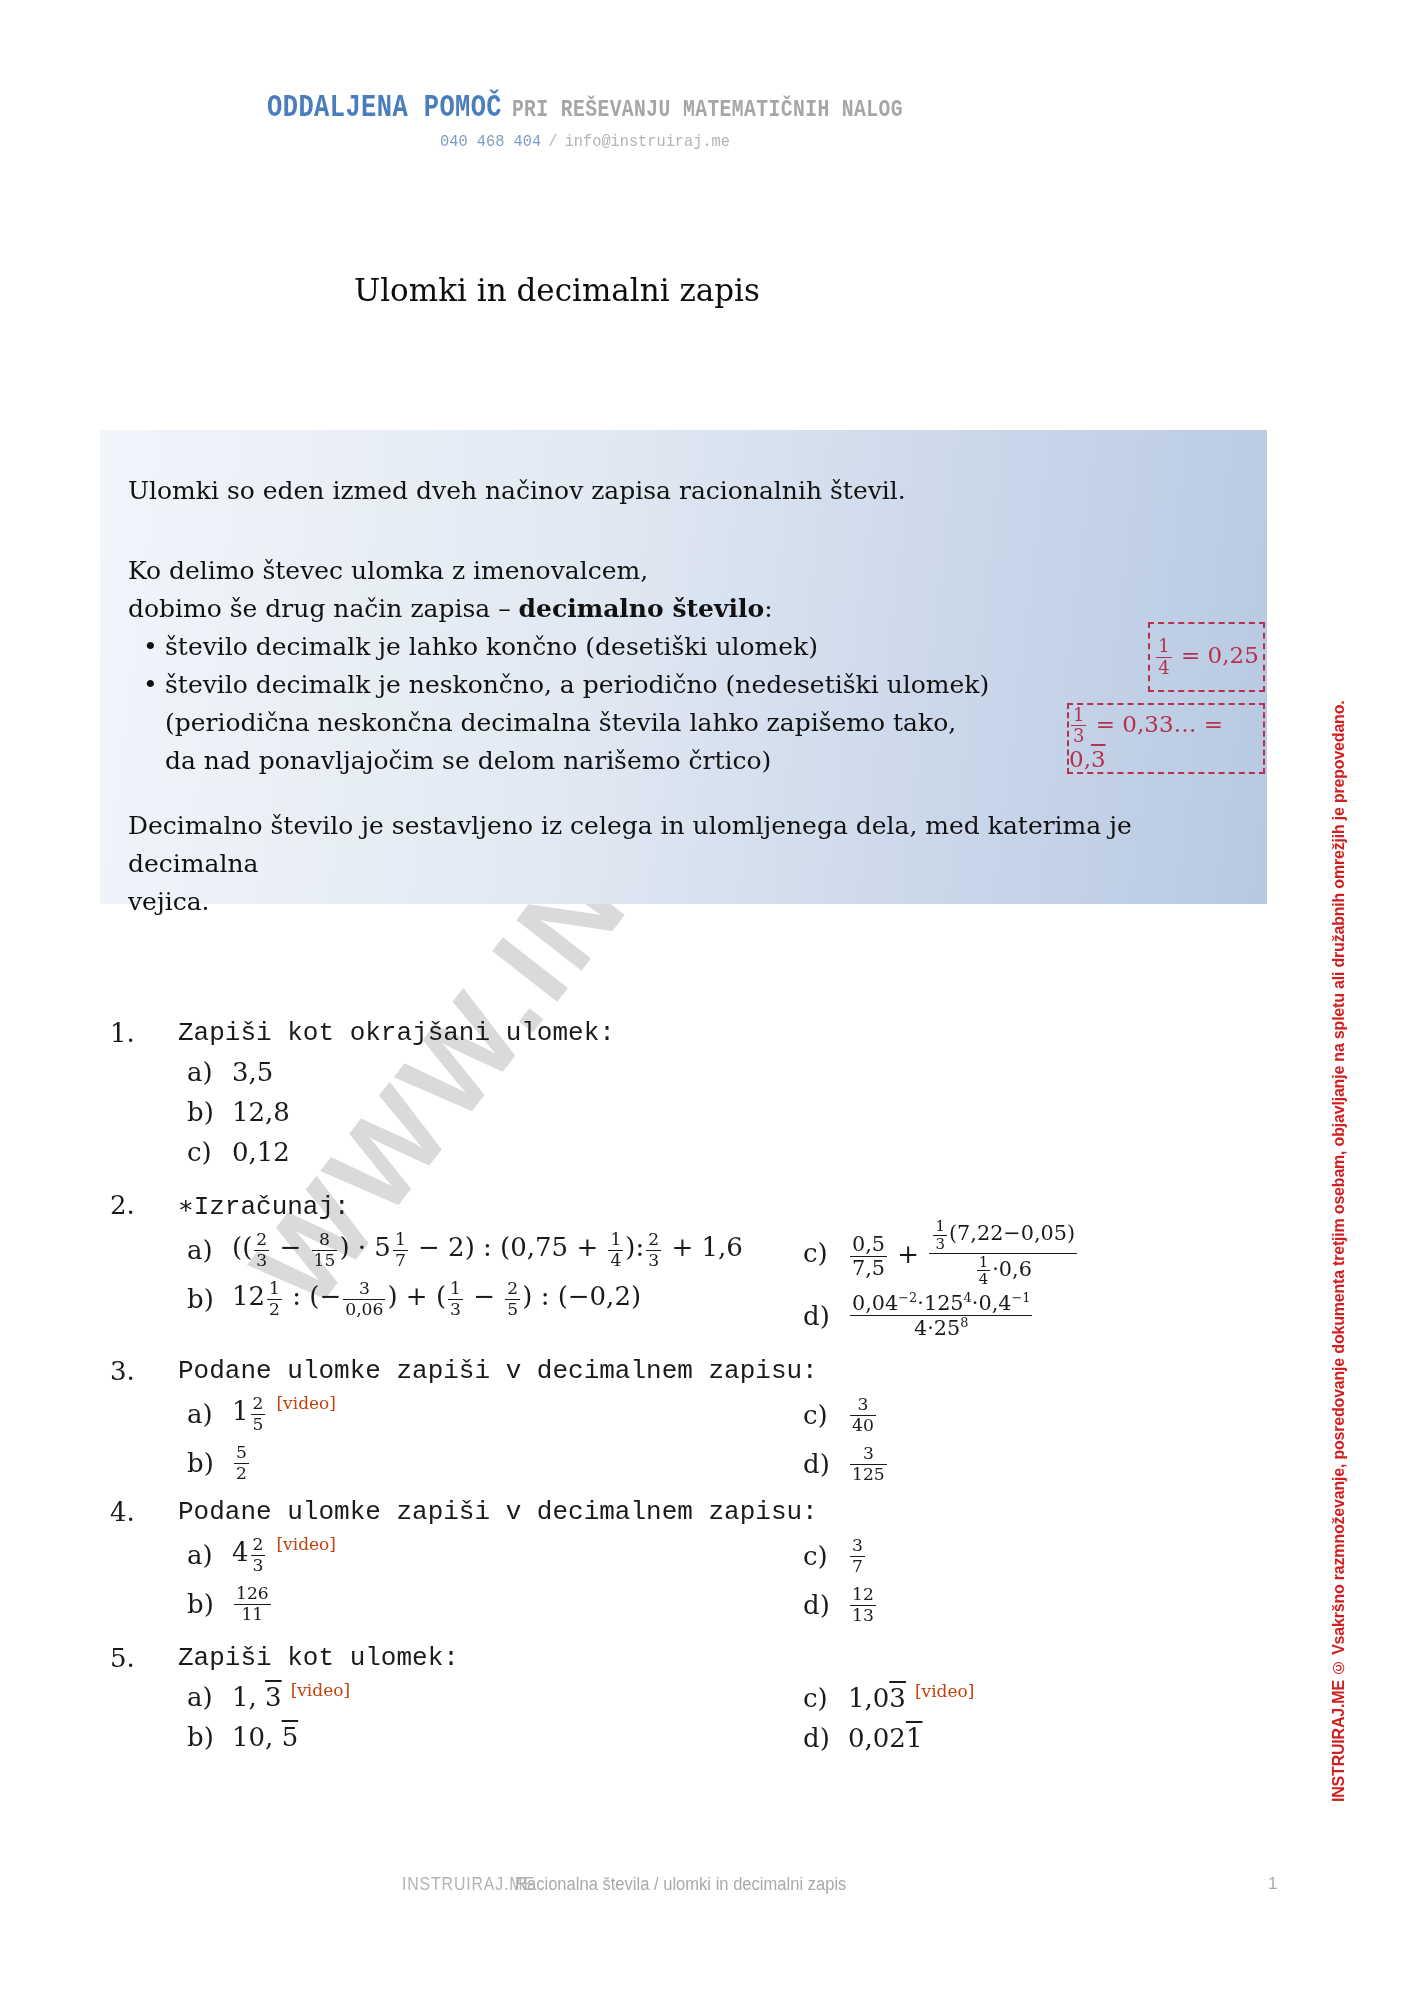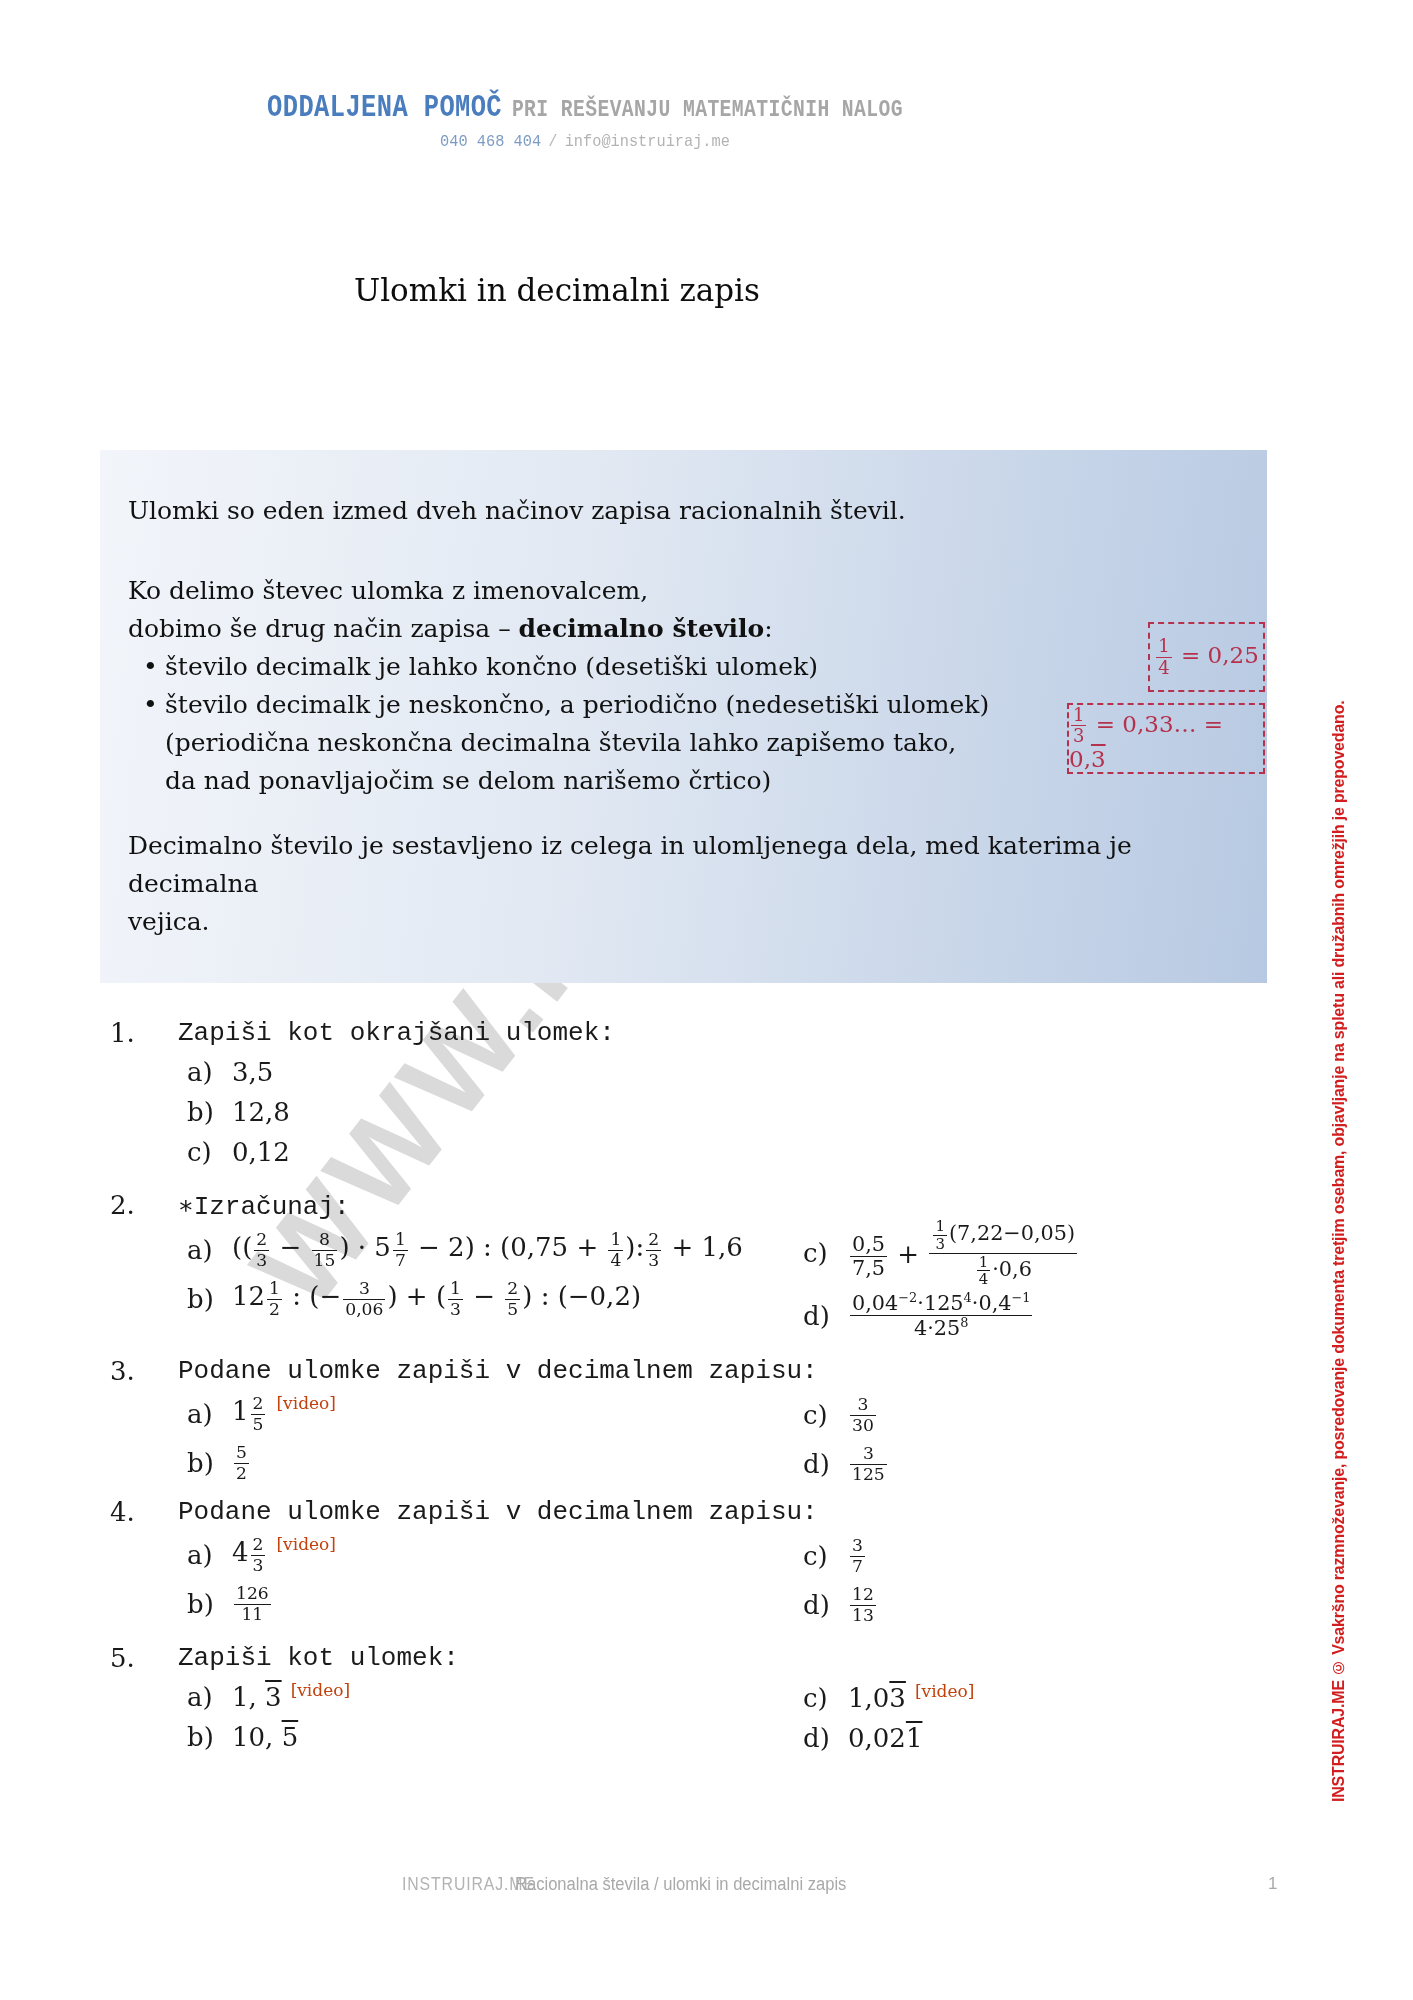--- a/index.html
+++ b/index.html
@@ -24,23 +24,23 @@
               font-size:31px;color:#0d0d0d;z-index:4;}
 
   
   .wm-clip{position:absolute;left:0;top:560px;width:1413px;height:790px;overflow:hidden;z-index:1;}
   .watermark{position:absolute;left:330px;top:640px;height:130px;line-height:130px;
              transform:rotate(-52deg);transform-origin:left bottom;
              font-family:"Liberation Sans",sans-serif;font-weight:bold;font-size:120px;
              letter-spacing:6px;color:#dadada;white-space:nowrap;}
 
   
-  .infobox{position:absolute;left:100px;top:430px;width:1167px;height:533px;box-sizing:border-box;
+  .infobox{position:absolute;left:100px;top:430px;width:1167px;height:474px;box-sizing:border-box;
            background:linear-gradient(97deg,#f2f5fa 0%,#e2e9f3 40%,#b7c9e2 100%);
-           z-index:2;padding:42px 30px 10px 28px;font-size:25px;line-height:38px;color:#111;margin-top:20px;}
+           z-index:2;padding:42px 30px 10px 28px;font-size:25px;line-height:38px;color:#111;}
   .ib-para{margin:0;}
   .ib-gap{height:42px;}
   .bullet{position:relative;padding-left:37px;}
   .bullet::before{content:"\2022";position:absolute;left:15px;top:0;}
   .bullet-note{padding-left:37px;}
   .ib-para3{margin-top:27px;}
 
   
   .fbox{position:absolute;border:2px dashed #b5314c;color:#b5314c;z-index:3;
         display:flex;align-items:center;justify-content:center;font-size:23px;background:transparent;}
@@ -180,21 +180,21 @@
         <sup class="video">[video]</sup>
       </div>
       <div class="item tall">
         <span class="ilabel">b)</span>
         <span class="imath"><span class="mf"><span class="mfn">5</span><span class="mfd">2</span></span></span>
       </div>
     </div>
     <div class="ex-right">
       <div class="item tall">
         <span class="ilabel">c)</span>
-        <span class="imath"><span class="mf"><span class="mfn">3</span><span class="mfd">30</span></span></span>
+        <span class="imath"><span class="mf"><span class="mfn">3</span><span class="mfd">40</span></span></span>
       </div>
       <div class="item tall">
         <span class="ilabel">d)</span>
         <span class="imath"><span class="mf"><span class="mfn">3</span><span class="mfd">125</span></span></span>
       </div>
     </div>
   </div>
 
   <div class="exercise" style="top:1497px;">
     <span class="ex-num">4.</span>

